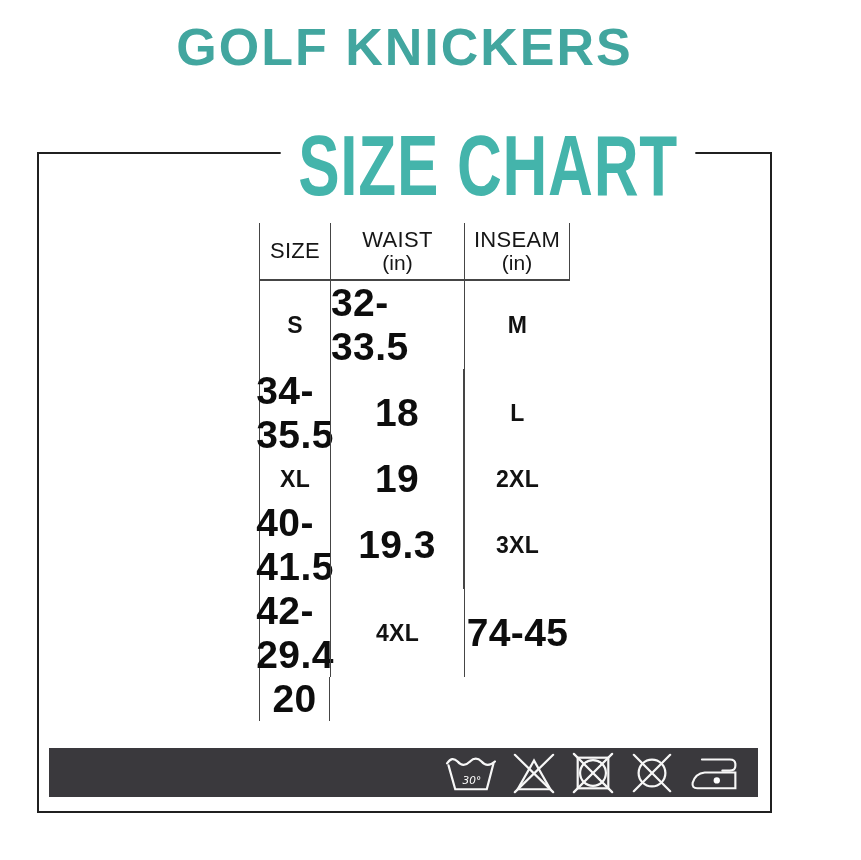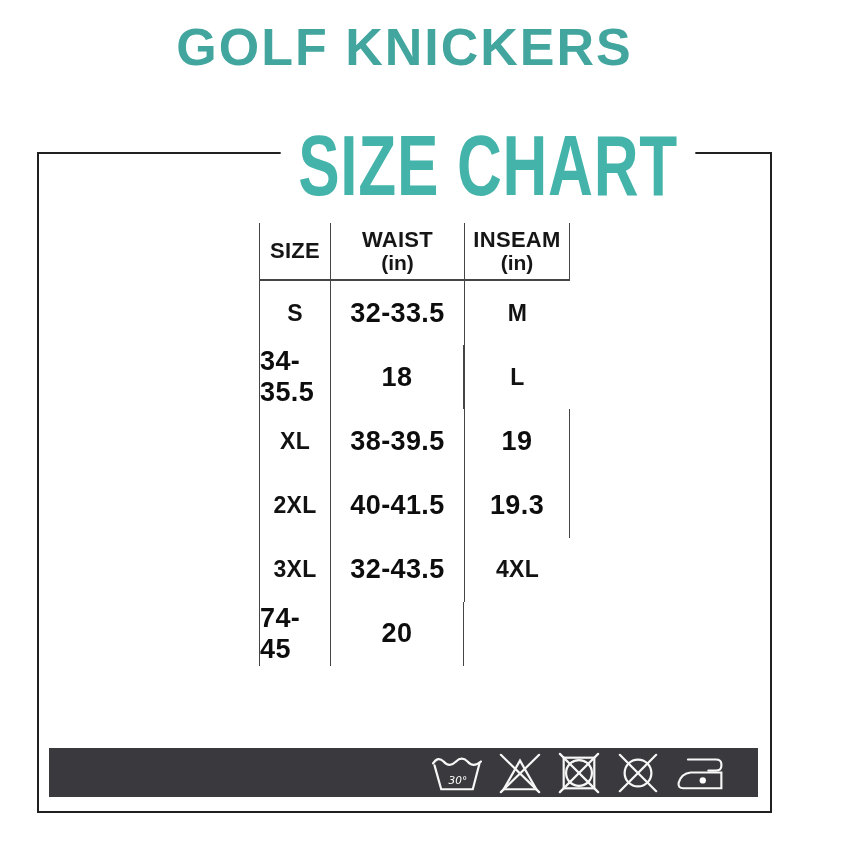--- a/index.html
+++ b/index.html
@@ -31,29 +31,29 @@
     position:absolute;left:259px;top:223px;width:311px;height:507px;z-index:2;
     display:grid;grid-template-columns:71px 134px 106px;
     grid-template-rows:58px repeat(7,1fr);
   }
   .cell{
     display:flex;align-items:center;justify-content:center;
     border-left:1.5px solid #454545;box-sizing:border-box;
   }
   .c3{border-right:1.5px solid #454545;}
   .head{flex-direction:column;line-height:1.06;border-bottom:2px solid #454545;}
-  .h-label{font-size:22px;font-weight:bold;color:#161616;letter-spacing:0.3px;}
-  .h-unit{font-size:21px;font-weight:bold;color:#161616;}
+  .h-label{font-size:22px;font-weight:normal;color:#161616;letter-spacing:0.3px;}
+  .h-unit{font-size:21px;font-weight:normal;color:#161616;}
   .size-cell{font-size:23px;font-weight:bold;color:#121212;letter-spacing:0.3px;}
-  .num-cell{font-size:27px;font-weight:bold;color:#0d0d0d;letter-spacing:0.4px;}
+  .num-cell{font-size:39px;font-weight:bold;color:#0d0d0d;letter-spacing:0.4px;}
   
   .care-bar{
     position:absolute;left:49px;top:748px;width:709px;height:49px;background:#3a393d;
     display:flex;align-items:center;justify-content:flex-end;gap:13px;
-    padding-right:32px;box-sizing:border-box;z-index:2;
+    padding-right:18px;box-sizing:border-box;z-index:2;
   }
   .care-icon{stroke:#f7f7f7;stroke-width:2.3;fill:none;stroke-linecap:round;}
   .care-text{
     fill:#ffffff;stroke:none;font-size:11px;font-style:italic;
     font-family:"DejaVu Sans",sans-serif;
   }
   .dot{fill:#ffffff;stroke:none;}
 </style>
 </head>
 <body>
@@ -85,29 +85,28 @@
     <div class="cell c1 size-cell">S</div>
     <div class="cell c2 num-cell">32-33.5</div>
 
     <div class="cell c1 size-cell">M</div>
     <div class="cell c2 num-cell">34-35.5</div>
     <div class="cell c3 num-cell">18</div>
 
     <div class="cell c1 size-cell">L</div>
 
     <div class="cell c1 size-cell">XL</div>
-    <div class="cell c2 num-cell">38-39.5</div>
     <div class="cell c3 num-cell">19</div>
 
     <div class="cell c1 size-cell">2XL</div>
     <div class="cell c2 num-cell">40-41.5</div>
     <div class="cell c3 num-cell">19.3</div>
 
     <div class="cell c1 size-cell">3XL</div>
-    <div class="cell c2 num-cell">32-43.5</div>
+    <div class="cell c2 num-cell">42-29.4</div>
 
     <div class="cell c1 size-cell">4XL</div>
     <div class="cell c2 num-cell">74-45</div>
     <div class="cell c3 num-cell">20</div>
   </div>
 
   <div class="care-bar">
     <svg class="care-icon" width="54" height="44" viewBox="0 0 56 46">
       <path d="M3 13 Q8 5 14 11 Q20 18 27 11 Q33 5 39 11 Q45 18 53 11"></path>
       <path d="M4.5 15 L11.5 40 H44.5 L51.5 13" stroke-linejoin="miter"></path>

